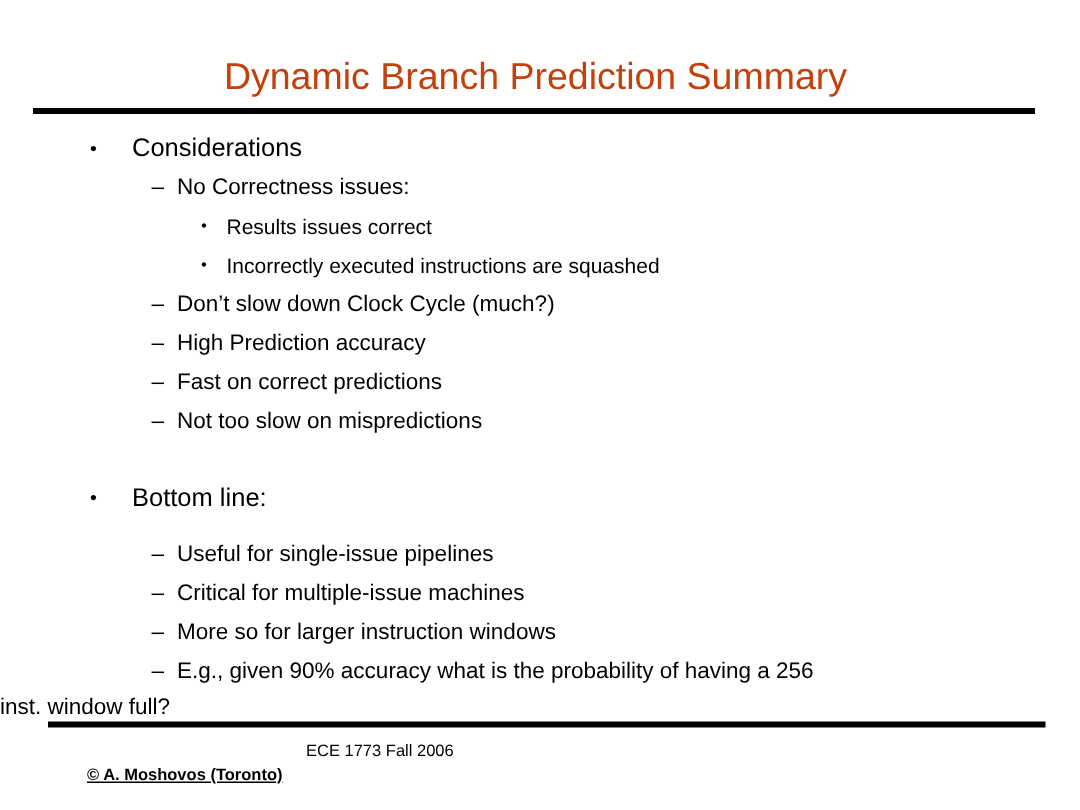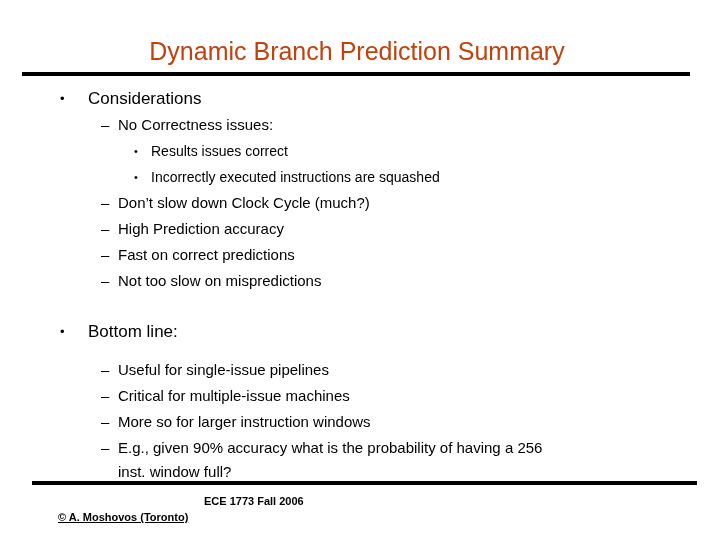--- a/index.html
+++ b/index.html
@@ -116,36 +116,35 @@
   .lvl3 .marker {
     left: 134px;
     top: 0;
     font-size: 11px;
   }
 
   
   .lvl2-cont {
     font-size: 15px;
     line-height: 21px;
-    padding-left: 118px;
     height: 21px;
     text-decoration: underline;
   }
 
   .gap {
     height: 25px;
   }
 
   
   .footer-course {
     position: absolute;
     left: 204px;
     top: 495px;
     font-size: 11px;
-    font-weight: bold;
+    font-weight: normal;
     line-height: 13px;
     white-space: nowrap;
   }
   .footer-copy {
     position: absolute;
     left: 58px;
     top: 511px;
     font-size: 11px;
     font-weight: bold;
     line-height: 13px;

